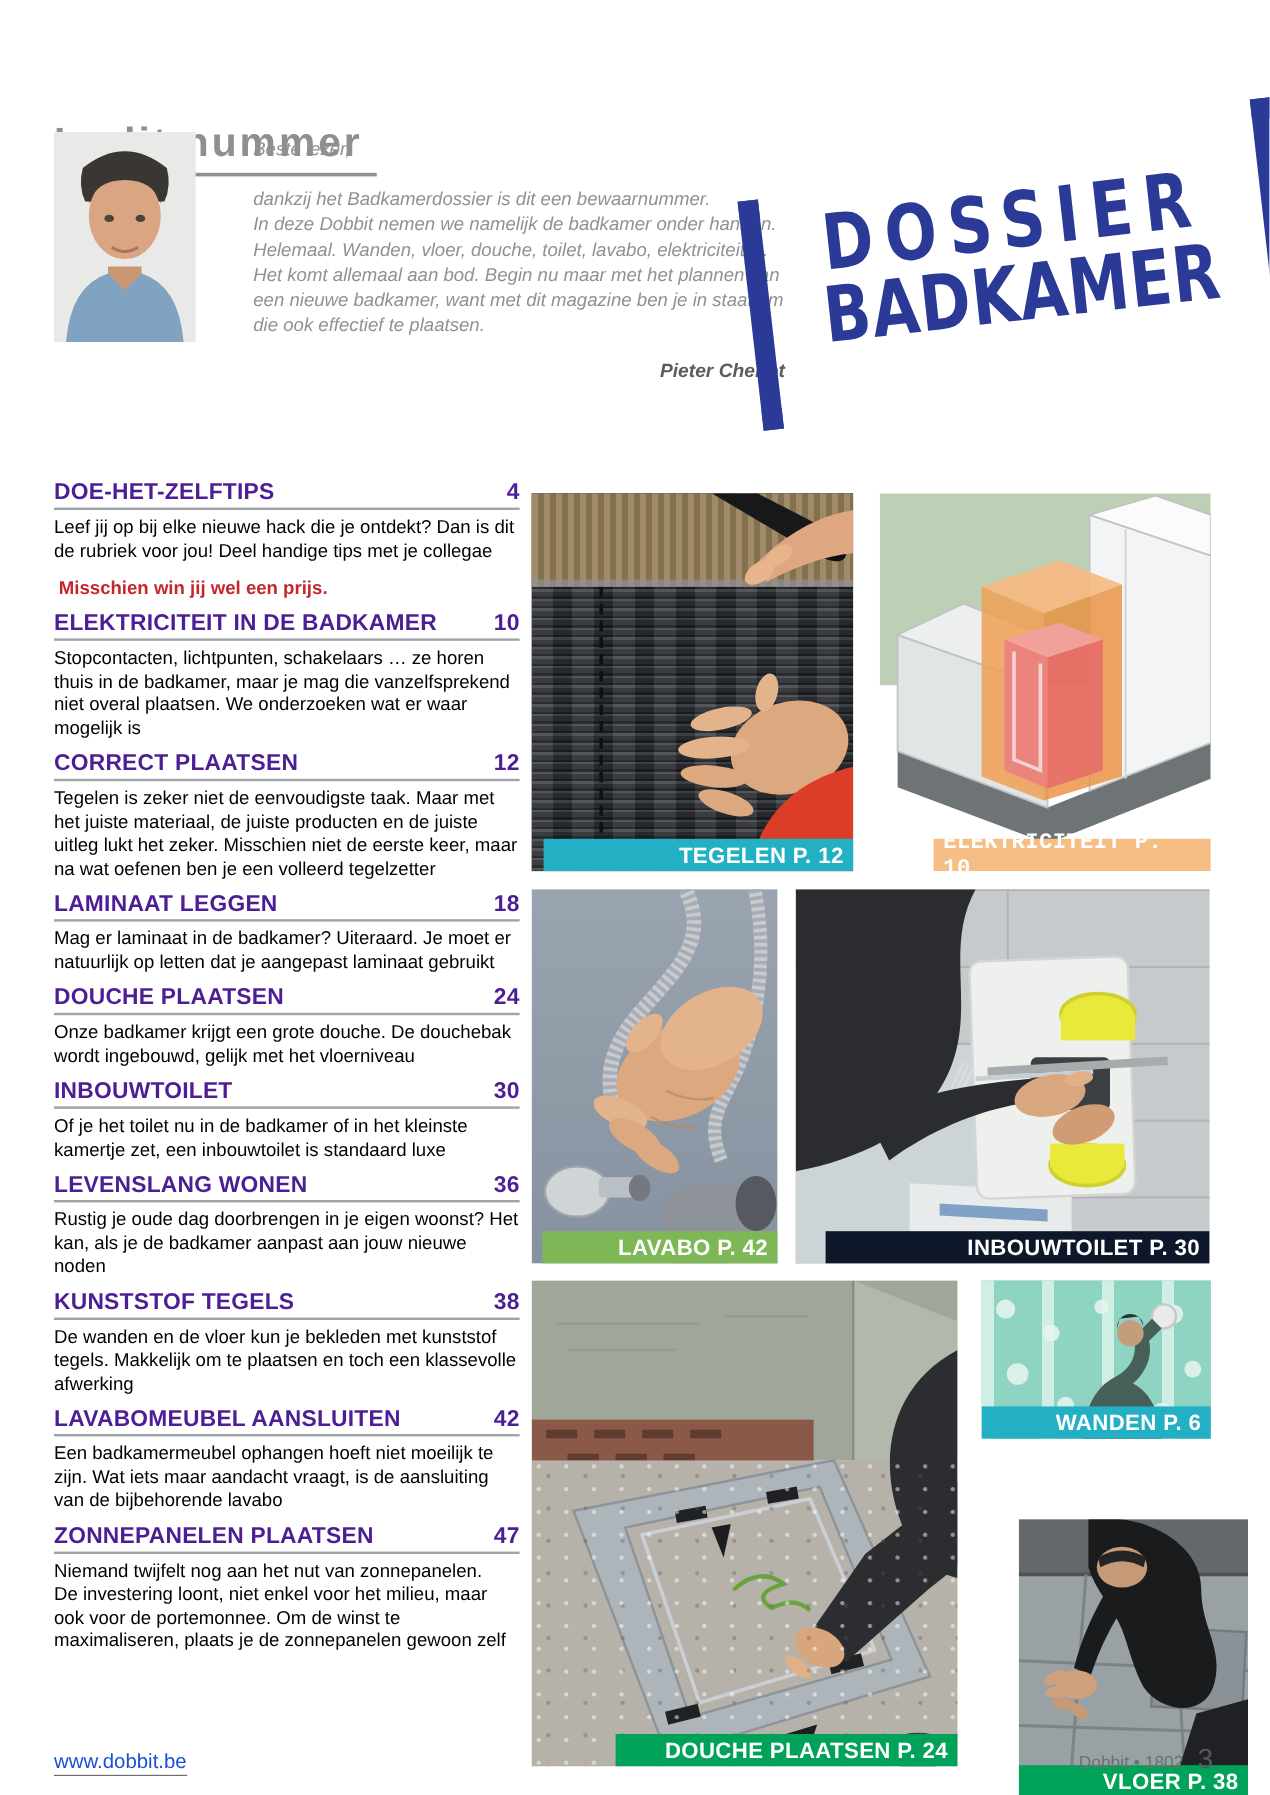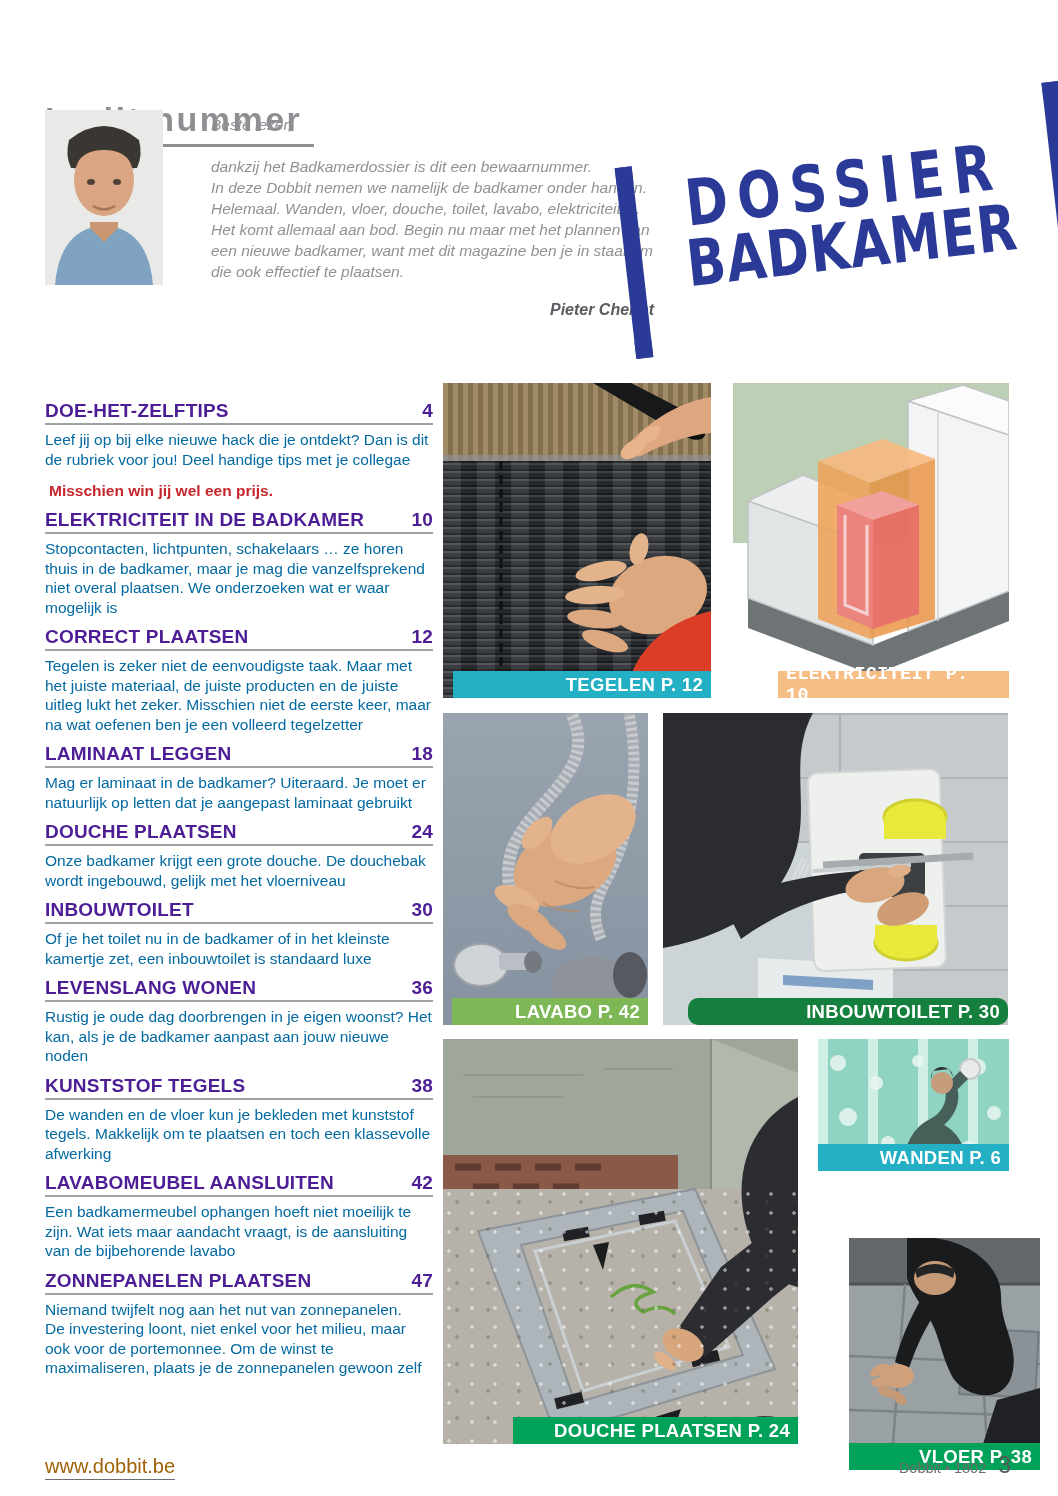--- a/index.html
+++ b/index.html
@@ -27,25 +27,25 @@
     font-weight:bold; text-align:center; line-height:0.95; }
   .stamp .l1 { font-size:64px; letter-spacing:12px; transform:rotate(-1deg); }
   .stamp .l2 { font-size:64px; letter-spacing:1px; transform:rotate(-0.8deg) translateX(3px); }
 
   
   .toc { position:absolute; left:45px; top:400px; width:388px; }
   .toc-entry { margin-bottom:9px; }
   .toc-head { display:flex; justify-content:space-between; align-items:flex-end;
     font-weight:bold; font-size:19px; color:#4c1d95; letter-spacing:0.2px;
     border-bottom:2px solid #a0a2a5; padding-bottom:1px; }
-  .toc-desc { margin-top:5px; color:#0369a1; font-size:15.5px; line-height:19.5px; white-space:pre-line; }
+  .toc-desc { margin-top:5px; color:#000000; font-size:15.5px; line-height:19.5px; white-space:pre-line; }
   .toc-note { margin:13px 4px 4px; color:#c5272c; font-weight:bold; font-size:15.5px; }
 
   
-  figure.ph { position:absolute; overflow:hidden; background:#ddd; }
+  figure.ph { position:absolute; overflow:hidden; background:#ddd;margin-top:28px; }
   figcaption.banner { position:absolute; bottom:0; right:0; height:27px; display:flex; align-items:center;
     justify-content:flex-end; padding:0 8px; color:#fff; font-weight:bold; font-size:18.5px; letter-spacing:0.3px; }
   .art { position:absolute; inset:0; }
 
   
   #ph-tegelen { left:443px; top:383px; width:268px; height:315px; }
   .teg-stone { position:absolute; inset:0;
     background:
       repeating-linear-gradient(90deg, rgba(255,255,255,0.05) 0 18px, rgba(0,0,0,0.20) 18px 34px),
       repeating-linear-gradient(180deg, #4a4e52 0 2px, #303336 2px 6px, #1f2124 6px 8px);
@@ -80,21 +80,21 @@
   .wan-wall { position:absolute; inset:0;
     background:repeating-linear-gradient(90deg, #cfeee4 0 10px, #8fd3c3 10px 50px);
     background-color:#8fd3c3; }
 
   
   #ph-vloer { left:849px; top:1238px; width:191px; height:232px; }
 
   
   .footer { position:absolute; left:45px; right:47px; top:1452px; display:flex;
     justify-content:space-between; align-items:baseline; }
-  .site-link { color:#a16207; font-size:20px; text-decoration:none; border-bottom:1.5px solid #6d6e71; padding-bottom:1px; }
+  .site-link { color:#1d4ed8; font-size:17px; text-decoration:none; border-bottom:1.5px solid #6d6e71; padding-bottom:1px; }
   .issue-wrap { display:flex; align-items:baseline; gap:12px; }
   .issue { color:#6d6e71; font-size:14.5px; }
   .folio { color:#58595b; font-size:23px; }
 </style>
 </head>
 <body>
 
 <div class="page">
 
   <h1 class="page-title">In dit nummer</h1>
@@ -315,21 +315,21 @@
       <rect x="212" y="212" width="62" height="20" fill="#e9e93c"></rect>
       <rect x="196" y="140" width="66" height="44" rx="5" fill="#3d4043"></rect>
       <line x1="160" y1="152" x2="310" y2="143" stroke="#a6abad" stroke-width="7"></line>
       <line x1="150" y1="158" x2="248" y2="152" stroke="#c9ced0" stroke-width="4"></line>
       <path d="M148,148 l-10,22 m6,-24 l-10,22 m6,-24 l-10,22" stroke="#d8dcdd" stroke-width="2.5" fill="none"></path>
       <path d="M60,190 C110,168 150,162 196,158 L204,176 C160,182 120,196 78,226 Z" fill="#2b2c2f"></path>
       <ellipse cx="212" cy="172" rx="30" ry="17" transform="rotate(-12 212 172)" fill="#d8a77e"></ellipse>
       <ellipse cx="240" cy="196" rx="27" ry="15" transform="rotate(-20 240 196)" fill="#cf9c74"></ellipse>
       <ellipse cx="236" cy="158" rx="12" ry="6" transform="rotate(-10 236 158)" fill="#e0b088"></ellipse>
     </svg>
-    <figcaption class="banner" style="left: 25px; background: #15803d; border-radius: 10px;">INBOUWTOILET P. 30</figcaption>
+    <figcaption class="banner" style="left: 25px; background: #0f172a;">INBOUWTOILET P. 30</figcaption>
   </figure>
 
   <figure class="ph" id="ph-douche">
     <svg class="art" width="355" height="405" viewBox="0 0 355 405">
       <rect width="355" height="150" fill="#9fa79b"></rect>
       <polygon points="268,0 355,34 355,150 268,150" fill="#b2b8ac"></polygon>
       <line x1="268" y1="0" x2="268" y2="150" stroke="#868d83" stroke-width="2"></line>
       <path d="M20,36 h120 M30,58 h90 M160,30 h70" stroke="#8b9288" stroke-width="2" opacity="0.6"></path>
       <rect x="0" y="116" width="235" height="48" fill="#8a5948"></rect>
       <path d="M12,128 h26 M52,128 h26 M92,128 h26 M132,128 h26 M30,148 h26 M70,148 h26 M110,148 h26" stroke="#5f3b30" stroke-width="7"></path>

